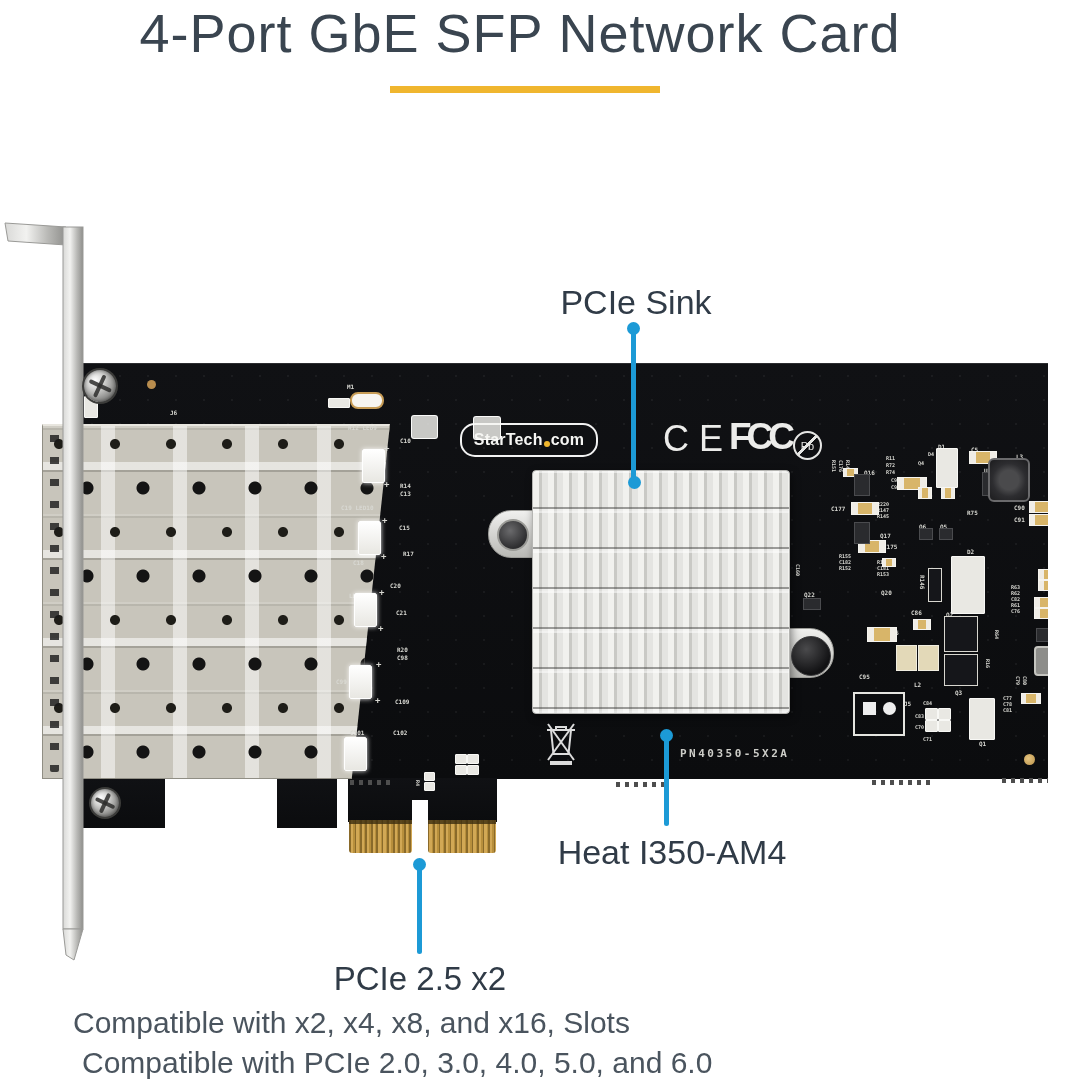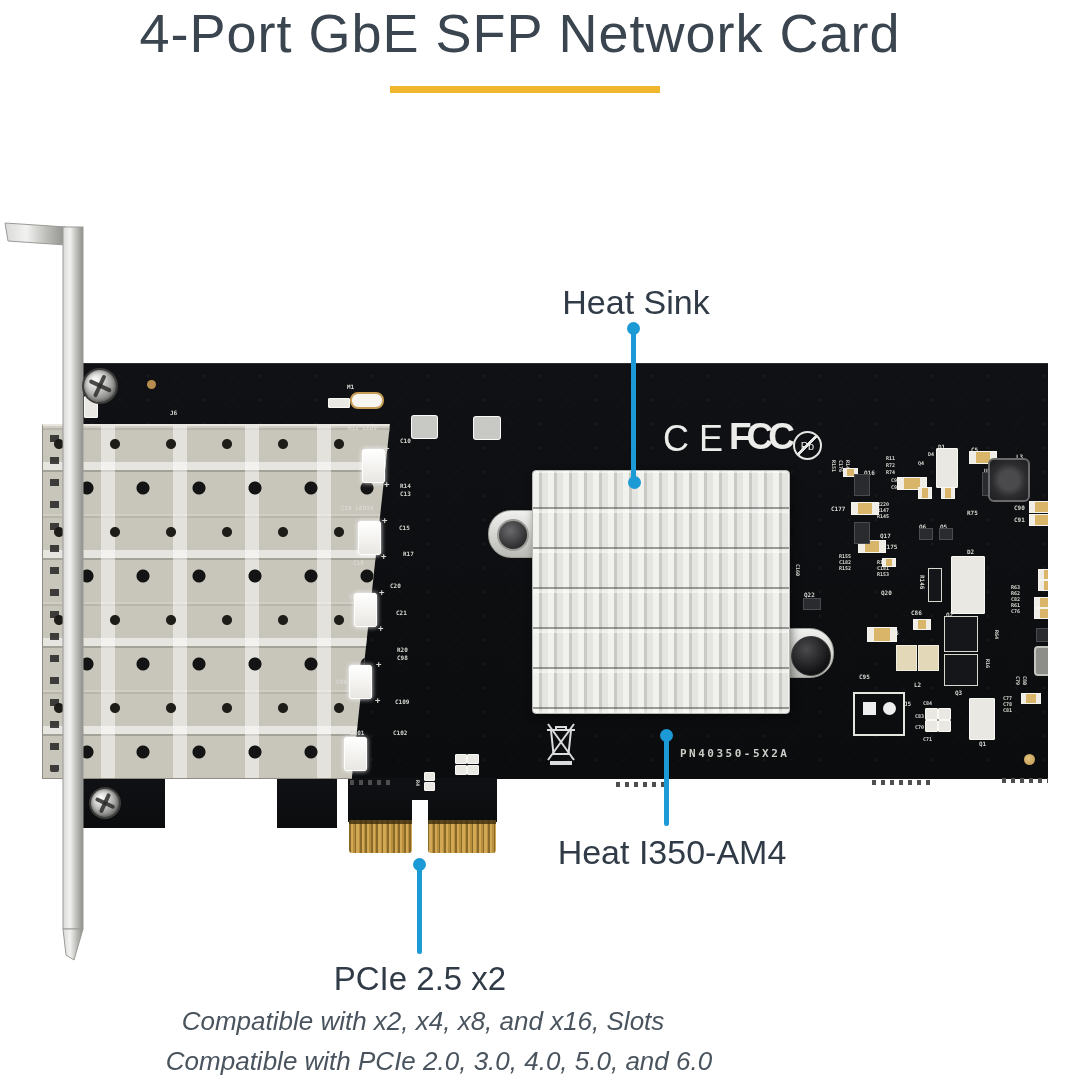--- a/index.html
+++ b/index.html
@@ -9,21 +9,21 @@
          --yellow:#F0B62E;--blue:#1C9AD6;--title:#3A4550;--callout:#303B47;--body:#4A545E;}
   .abs{position:absolute;}
 
   
   #page-title{left:0;top:2px;width:1040px;text-align:center;font-size:54px;letter-spacing:1px;
               color:var(--title);font-weight:400;z-index:12;}
   #title-rule{left:390px;top:86px;width:270px;height:7px;background:var(--yellow);z-index:12;}
 
   
   .callout{color:var(--callout);font-size:34px;z-index:11;text-align:center;}
-  .subline{color:var(--body);font-size:26px;z-index:11;text-align:center;font-style:italic;}
+  .subline{color:var(--body);font-size:30px;z-index:11;}
   .lead{width:5px;background:var(--blue);border-radius:3px;z-index:10;}
   .dot{width:13px;height:13px;border-radius:50%;background:var(--blue);z-index:10;}
 
   
   .pcb{background:linear-gradient(180deg,#101114,#0b0c0e);z-index:2;}
   #pcb-main{left:78px;top:363px;width:975px;height:415px;border-top:1px solid #2c2d30;
             background-image:radial-gradient(rgba(255,255,255,.05) 1px,transparent 1.6px),
                              linear-gradient(180deg,#101114,#0b0c0e);
             background-size:28px 24px,100% 100%;}
   #pcb-tab1{left:78px;top:778px;width:87px;height:50px;}
@@ -154,20 +154,25 @@
   <div class="abs" id="sfp-cage"></div>
   <div class="abs cage-slots" style="left:50px;top:430px;height:342px;"></div>
   <div class="abs cage-slots" style="left:74px;top:430px;height:342px;"></div>
 
   <div class="abs hs-ear" id="hs-ear-left"></div>
   <div class="abs hs-ear" id="hs-ear-right"></div>
   <div class="abs" id="heatsink"></div>
   <div class="abs" id="hs-pin-left"></div>
   <div class="abs" id="hs-pin-right"></div>
 
+  <div class="abs" id="brand-badge">
+    <span>StarTech</span>
+      <span id="brand-dot"></span>
+      <span>com</span>
+  </div>
   <div class="abs" id="ce-mark">CE</div>
   <div class="abs" id="fcc-mark">FCC</div>
   <div class="abs" id="pb-mark">Pb</div>
   <svg class="abs" id="weee-icon" width="34" height="46" viewBox="0 0 34 46">
     <g stroke="#dcdcdc" stroke-width="2" fill="none">
       <path d="M7 10 h20 l-2.5 24 h-15 z"></path>
       <path d="M12 10 v-3 h10 v3"></path>
       <line x1="3" y1="10" x2="31" y2="10"></line>
       <line x1="4" y1="4" x2="30" y2="40"></line>
       <line x1="30" y1="4" x2="4" y2="40"></line>
@@ -330,28 +335,28 @@
       <div class="comp c-golddot" style="left: 1024px; top: 754px; width: 11px; height: 11px;"></div>
       <div class="comp c-clear" style="left: 411px; top: 415px; width: 25px; height: 22px;"></div>
       <div class="comp c-clear" style="left: 473px; top: 416px; width: 26px; height: 22px;"></div>
       <div class="comp c-pipe" style="left: 362px; top: 449px; width: 21px; height: 32px;"></div>
       <div class="comp c-pipe" style="left: 358px; top: 521px; width: 21px; height: 32px;"></div>
       <div class="comp c-pipe" style="left: 354px; top: 593px; width: 21px; height: 32px;"></div>
       <div class="comp c-pipe" style="left: 349px; top: 665px; width: 21px; height: 32px;"></div>
       <div class="comp c-pipe" style="left: 344px; top: 737px; width: 21px; height: 32px;"></div>
     </div>
 
-  <div class="abs callout" style="left:486px;top:283px;width:300px;">Heat Sink</div>
+  <div class="abs callout" style="left:486px;top:283px;width:300px;">PCIe Sink</div>
   <div class="abs dot" style="left:627px;top:322px;"></div>
   <div class="abs lead" style="left:631px;top:329px;height:153px;"></div>
   <div class="abs dot" style="left:628px;top:476px;"></div>
 
   <div class="abs dot" style="left:660px;top:729px;"></div>
   <div class="abs lead" style="left:664px;top:736px;height:90px;"></div>
   <div class="abs callout" style="left:512px;top:833px;width:320px;">Heat I350-AM4</div>
 
   <div class="abs dot" style="left:413px;top:858px;"></div>
   <div class="abs lead" style="left:417px;top:866px;height:88px;"></div>
   <div class="abs callout" style="left:270px;top:960px;width:300px;font-size:33px;">PCIe 2.5 x2</div>
   <div class="abs subline" style="left:73px;top:1006px;width:700px;">Compatible with x2, x4, x8, and x16, Slots</div>
-  <div class="abs subline" style="left:89px;top:1046px;width:700px;">Compatible with PCIe 2.0, 3.0, 4.0, 5.0, and 6.0</div>
+  <div class="abs subline" style="left:82px;top:1046px;width:700px;">Compatible with PCIe 2.0, 3.0, 4.0, 5.0, and 6.0</div>
 
 </div>
 
 </body></html>

